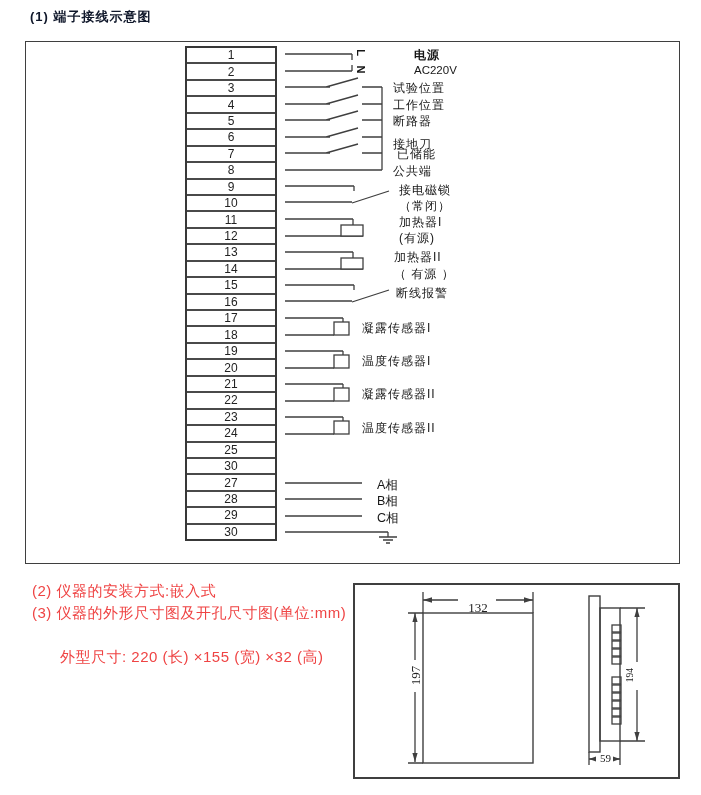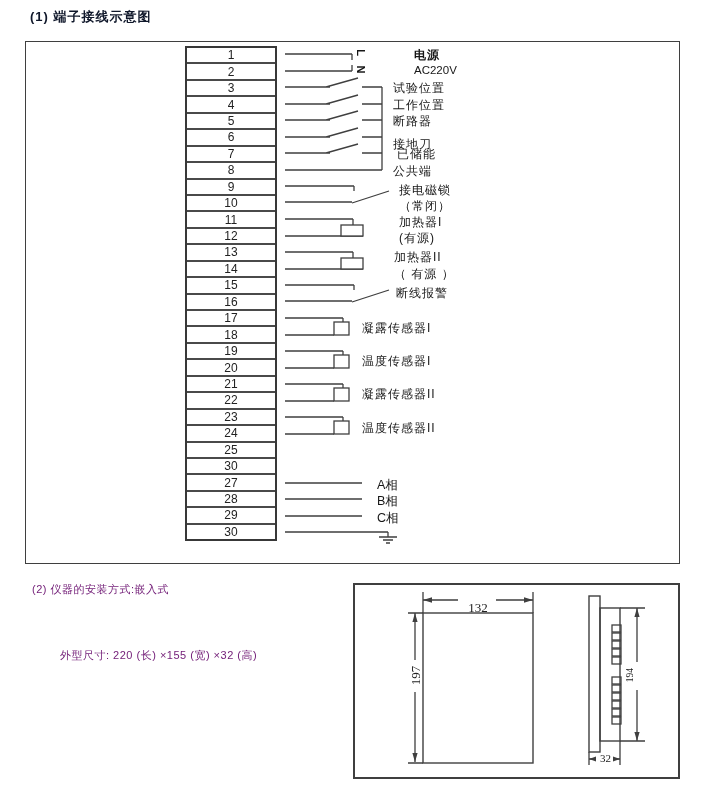--- a/index.html
+++ b/index.html
@@ -17,21 +17,21 @@
   .trow:last-child{border-bottom:none;}
   
   .wlabel{position:absolute;font-size:12px;color:#161616;letter-spacing:1px;white-space:nowrap;}
   .phase{font-size:12.5px;letter-spacing:0;}
   .rot90{transform:rotate(90deg);transform-origin:center;}
   .rotm90{transform:rotate(-90deg);transform-origin:center;}
   .bold{font-weight:700;}
   
   .dimtext{position:absolute;font-family:"Liberation Serif","DejaVu Serif",serif;color:#222;
            text-align:center;white-space:nowrap;}
-  .sectext{position:absolute;font-size:11px;color:#701a75;letter-spacing:0.5px;white-space:nowrap;}
+  .sectext{position:absolute;font-size:15px;color:#ef4444;letter-spacing:0.5px;white-space:nowrap;}
   svg.lines{position:absolute;left:0;top:0;pointer-events:none;}
   svg .w{stroke:#3f3f3f;stroke-width:1.3;fill:none;}
   svg .w2{stroke:#3f3f3f;stroke-width:1.4;fill:none;}
   svg .sym{stroke:#3f3f3f;stroke-width:1.3;fill:#ffffff;}
   svg .ah{fill:#3f3f3f;stroke:none;}
 </style>
 </head>
 <body>
 
 <div class="page">
@@ -235,22 +235,23 @@
   <div class="wlabel" style="left:396px;top:285px;">断线报警</div>
   <div class="wlabel" style="left:362px;top:320px;">凝露传感器I</div>
   <div class="wlabel" style="left:362px;top:353px;">温度传感器I</div>
   <div class="wlabel" style="left:362px;top:386px;">凝露传感器II</div>
   <div class="wlabel" style="left:362px;top:420px;">温度传感器II</div>
   <div class="wlabel phase" style="left:377px;top:477px;">A相</div>
   <div class="wlabel phase" style="left:377px;top:493px;">B相</div>
   <div class="wlabel phase" style="left:377px;top:510px;">C相</div>
 
   <div class="sectext" style="left:32px;top:582px;">(2) 仪器的安装方式:嵌入式</div>
+  <div class="sectext" style="left:32px;top:604px;">(3) 仪器的外形尺寸图及开孔尺寸图(单位:mm)</div>
   <div class="sectext" style="left:60px;top:648px;">外型尺寸: 220 (长) ×155 (宽) ×32 (高)</div>
 
   <div class="box" style="left:353px;top:583px;width:323px;height:192px;border-width:2px;"></div>
 
   <div class="dimtext" style="left:460px;top:592px;width:36px;font-size:13px;margin-top:8px;">132</div>
   <div class="dimtext rotm90" style="left:400px;top:668px;width:30px;height:15px;font-size:13px;">197</div>
   <div class="dimtext rotm90" style="left:618px;top:669px;width:26px;height:12px;font-size:9.5px;">194</div>
-  <div class="dimtext" style="left:596px;top:752px;width:19px;font-size:11px;">32</div>
+  <div class="dimtext" style="left:596px;top:752px;width:19px;font-size:11px;">59</div>
 
 </div>
 
 </body></html>

